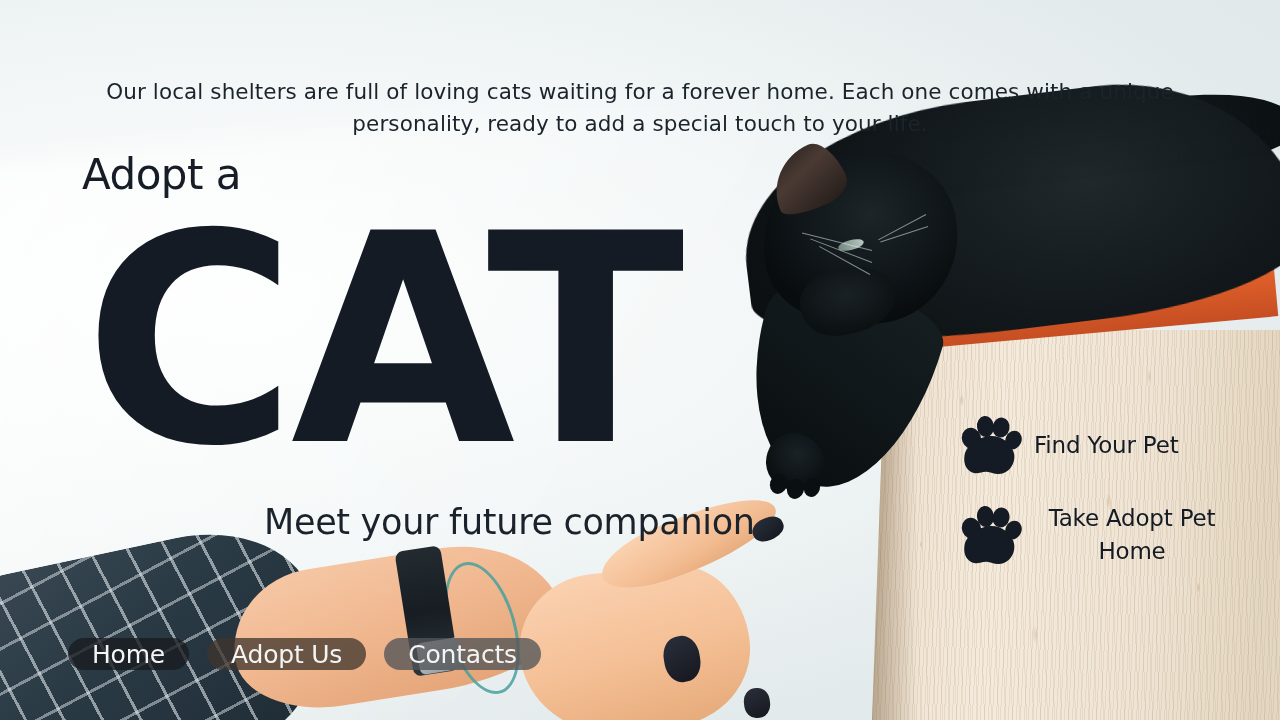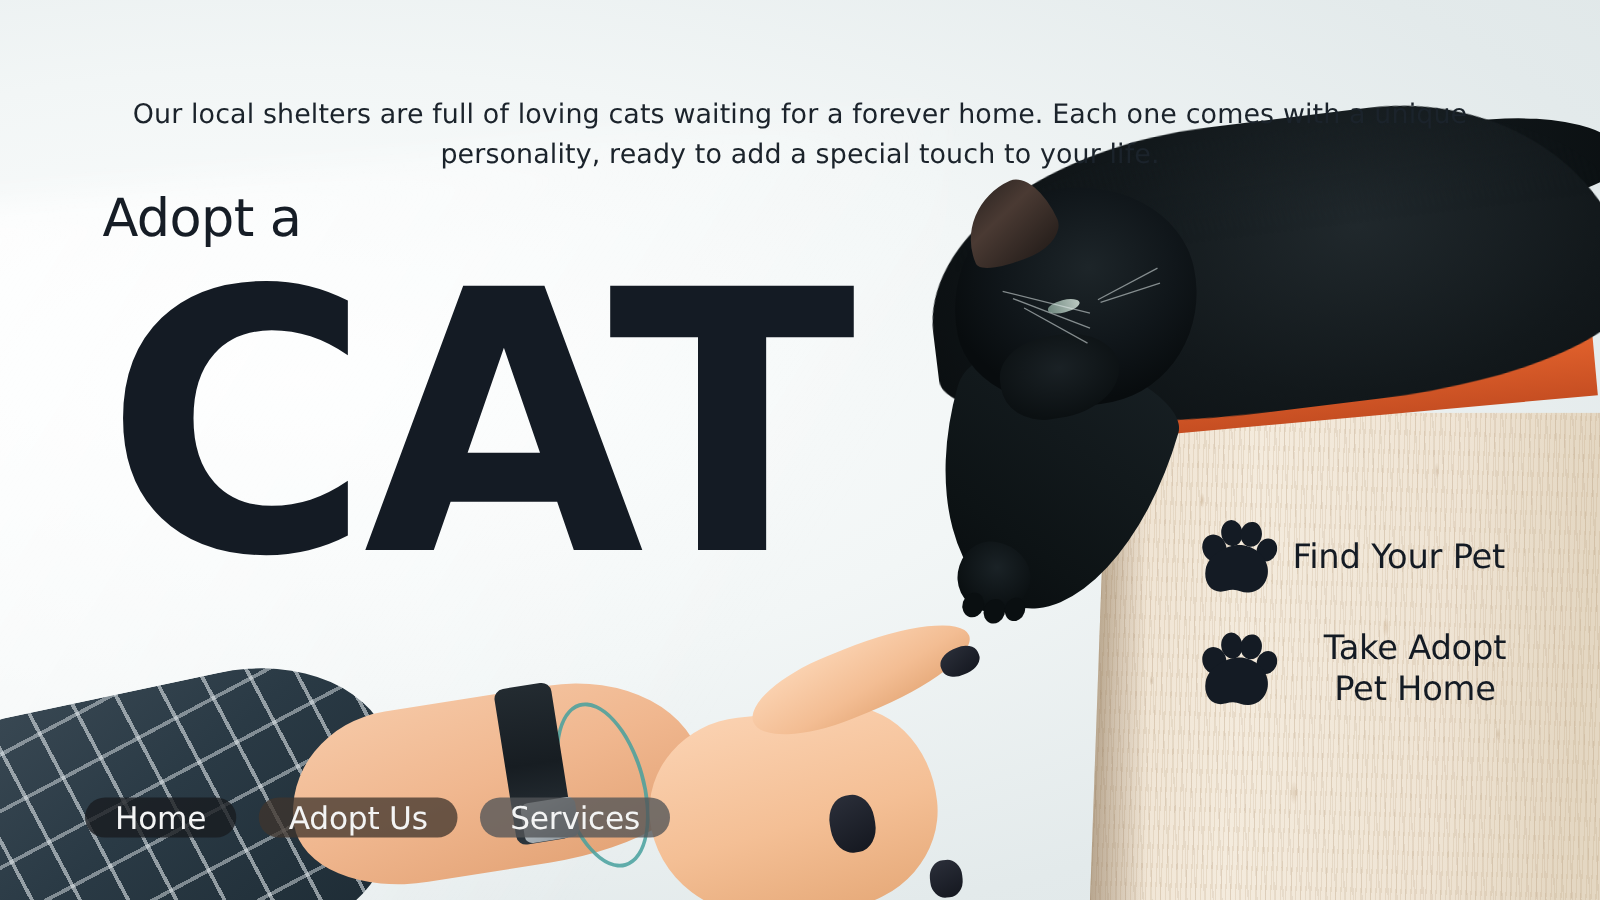--- a/index.html
+++ b/index.html
@@ -328,21 +328,21 @@
     margin-bottom: 24px;
     min-height: 66px;
   }
   .feature:last-child { margin-bottom: 0; }
   .paw {
     flex: 0 0 auto;
     width: 64px;
     height: 62px;
   }
   .feature-label {
-    font-size: 27px;
+    font-size: 23px;
     line-height: 33px;
     color: #141b24;
     letter-spacing: -0.2px;
   }
   .feature.wrap .feature-label { text-align: center; width: 196px; }
 </style>
 </head>
 <body>
 
 <div id="stage">
@@ -391,30 +391,31 @@
     <div class="nail" style="left:664px; top:636px; width:36px; height:46px; transform:rotate(-10deg);"></div>
     <div class="nail" style="left:744px; top:688px; width:26px; height:30px; transform:rotate(-6deg);"></div>
   </div>
 
   <p class="intro">Our local shelters are full of loving cats waiting for a forever home. Each one comes with a unique personality, ready to add a special touch to your life.</p>
 
   <div class="kicker">Adopt a</div>
 
   <div class="hero-word">CAT</div>
 
+  <div class="tagline">Meet your future companion</div>
 
   <nav class="nav">
     <div class="nav-pill n1">
       <span>Home</span>
     </div>
     <div class="nav-pill n2">
       <span>Adopt Us</span>
     </div>
     <div class="nav-pill n3">
-      <span>Services</span>
+      <span>Contacts</span>
     </div>
   </nav>
 
   <div class="features">
 
     <div class="feature">
       <span class="paw">
         <svg viewBox="0 0 64 62" width="64" height="62" aria-hidden="true">
           <g fill="#141b24">
             <ellipse cx="13.5" cy="24.5" rx="9.5" ry="11" transform="rotate(-20 13.5 24.5)"></ellipse>

